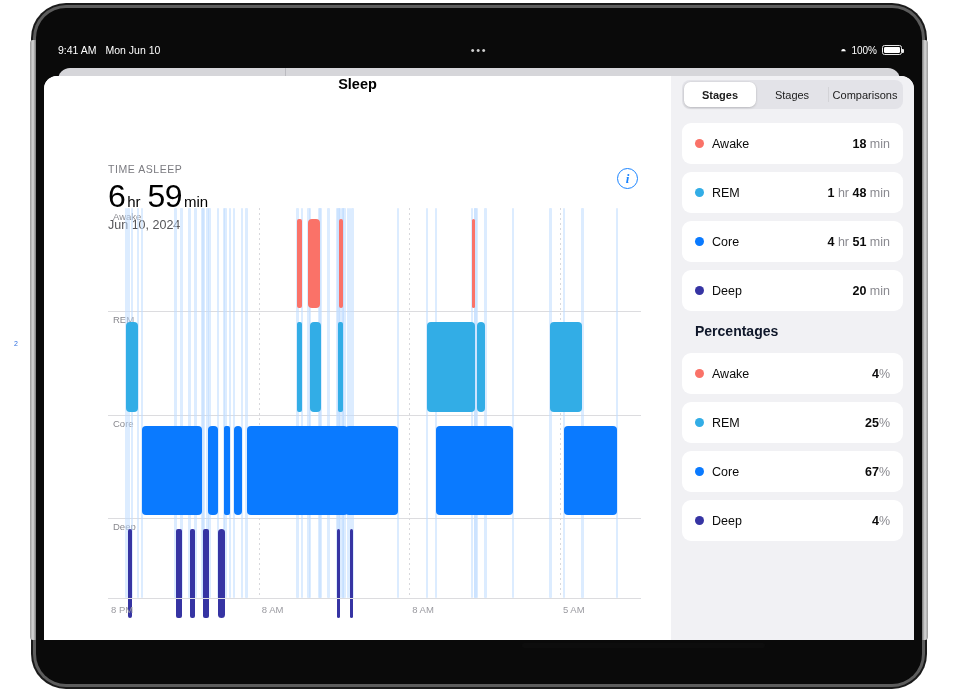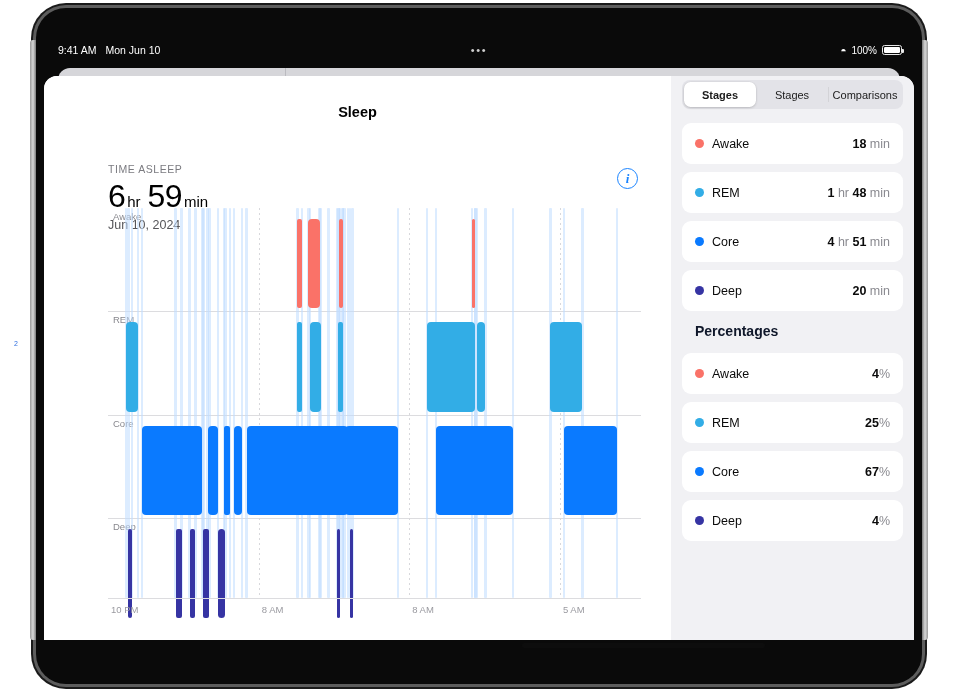--- a/index.html
+++ b/index.html
@@ -80,21 +80,21 @@
   }
 
   
   #left-pane {
     position: relative;
     width: 627px; height: 100%;
     background: #ffffff;
   }
   #nav-bar {
     position: relative; height: 44px;
-    display: flex; align-items: flex-end; justify-content: center;
+    display: flex; align-items: flex-start; justify-content: center;
   }
   #nav-title { font-size: 14.5px; font-weight: 600; color: #000; }
 
   #segmented {
     position: absolute; left: 109px; top: 48px;
     width: 400px; height: 29px;
     background: #eeeef0;
     border-radius: 8px;
     display: flex; padding: 2px;
   }
@@ -309,21 +309,21 @@
           <div class="seg-bar" title="Deep" style="left: 241.982px; width: 3px; top: 321.05px; height: 89.35px; background: rgb(54, 52, 163); border-radius: 2px;"></div>
           <div class="seg-bar" title="Core" style="left: 236.652px; width: 53.3px; top: 217.7px; height: 89.35px; background: rgb(10, 122, 255);"></div>
           <div class="seg-bar" title="REM" style="left: 318.734px; width: 47.97px; top: 114.35px; height: 89.35px; background: rgb(50, 173, 230);"></div>
           <div class="seg-bar" title="Awake" style="left: 364.039px; width: 3.198px; top: 11px; height: 89.35px; background: rgb(250, 114, 104); border-radius: 2px;"></div>
           <div class="seg-bar" title="REM" style="left: 368.836px; width: 8.528px; top: 114.35px; height: 89.35px; background: rgb(50, 173, 230);"></div>
           <div class="seg-bar" title="Core" style="left: 327.795px; width: 77.285px; top: 217.7px; height: 89.35px; background: rgb(10, 122, 255);"></div>
           <div class="seg-bar" title="REM" style="left: 442.39px; width: 31.98px; top: 114.35px; height: 89.35px; background: rgb(50, 173, 230);"></div>
           <div class="seg-bar" title="Core" style="left: 455.715px; width: 53.3px; top: 217.7px; height: 89.35px; background: rgb(10, 122, 255);"></div>
         </div>
       <div id="axis-base"></div>
-    <div class="xtick" style="left: 3px;">10 PM</div>
+    <div class="xtick" style="left: 3px;">8 PM</div>
         <div class="xtick" style="left: 153.839px;">8 AM</div>
         <div class="xtick" style="left: 304.145px;">8 AM</div>
         <div class="xtick" style="left: 454.984px;">5 AM</div>
       </div>
 
   </div>
 
   <div id="right-pane">
 
     <div id="right-seg">

